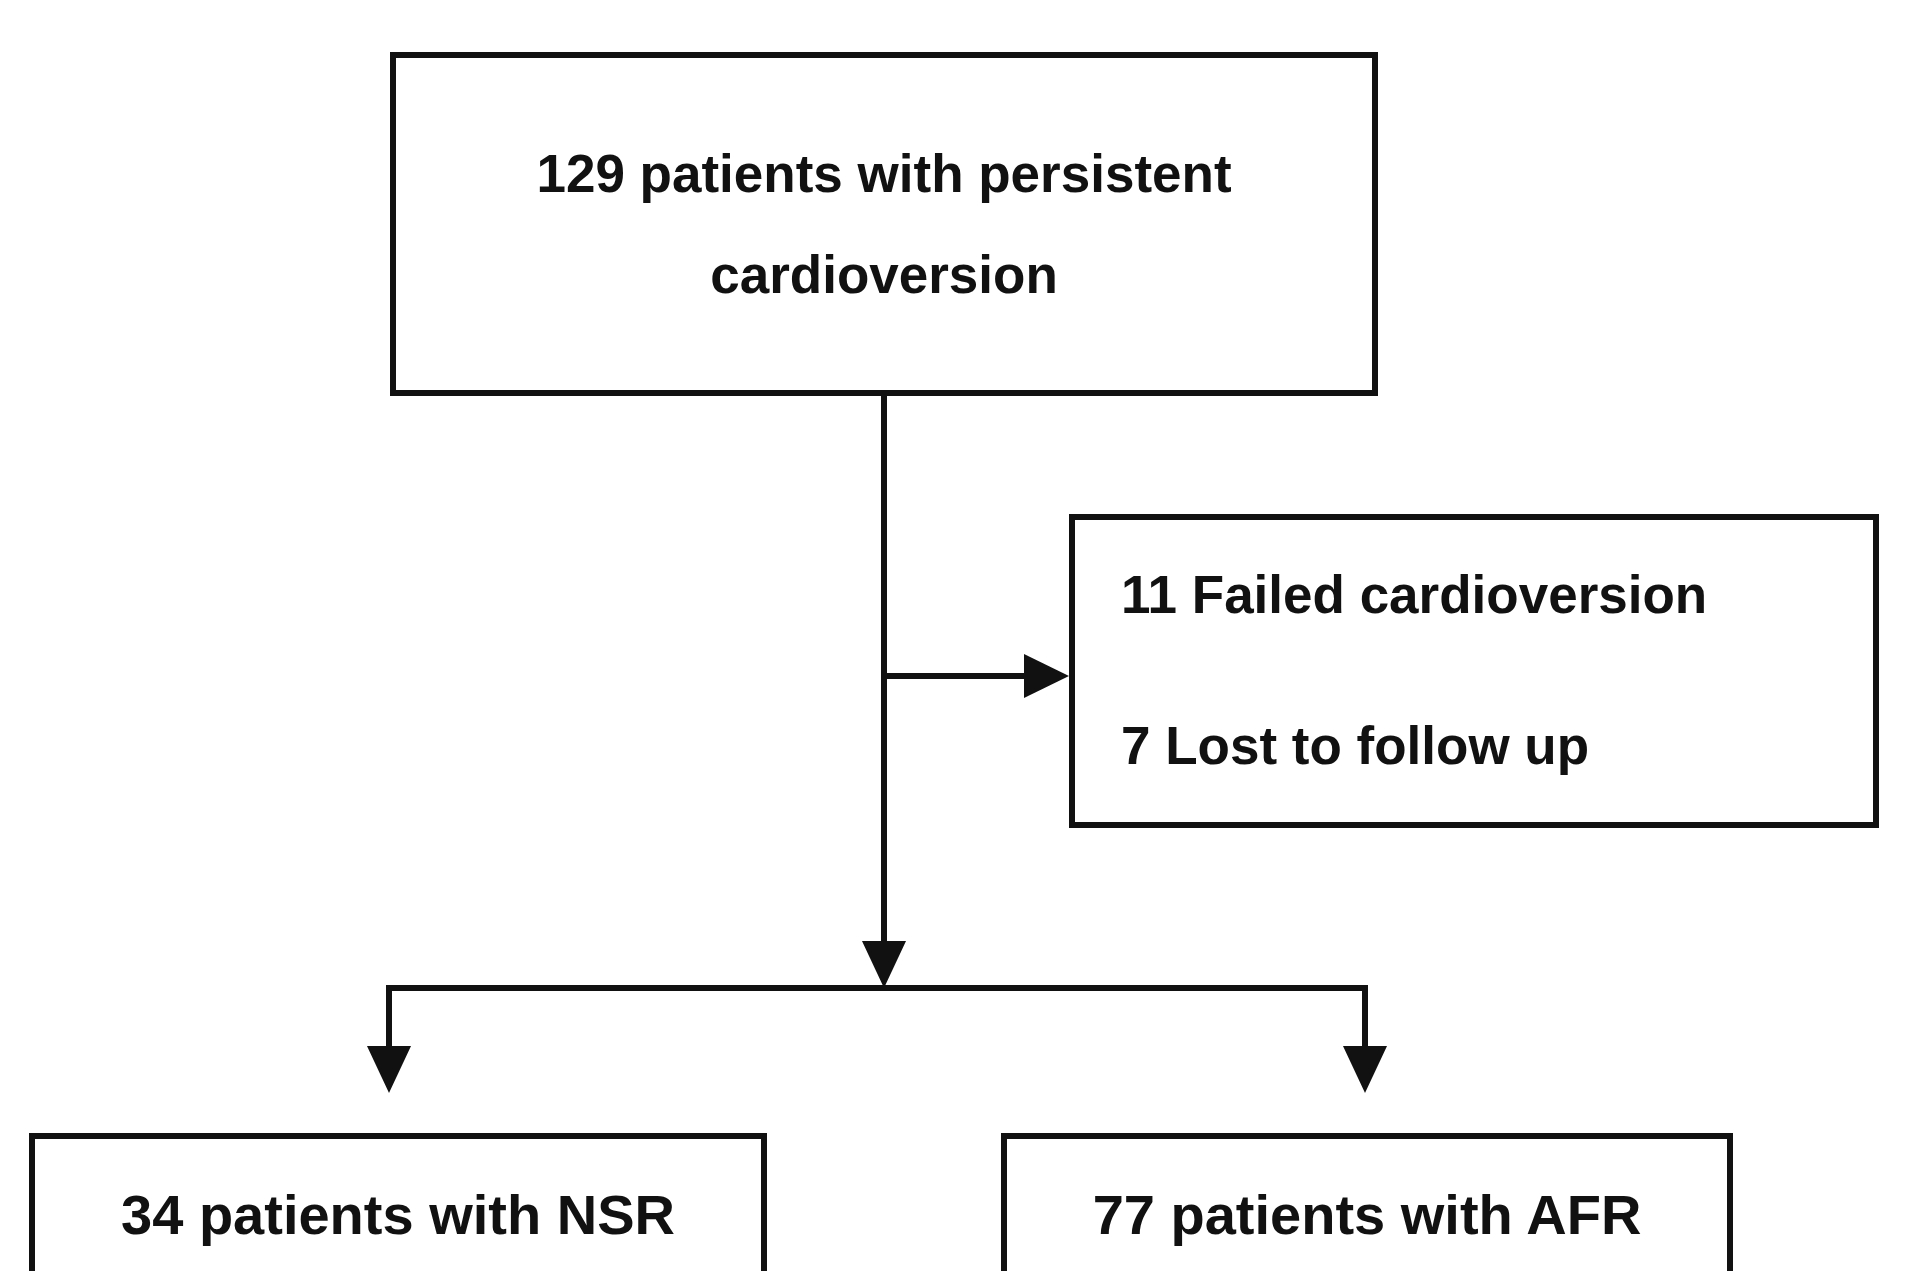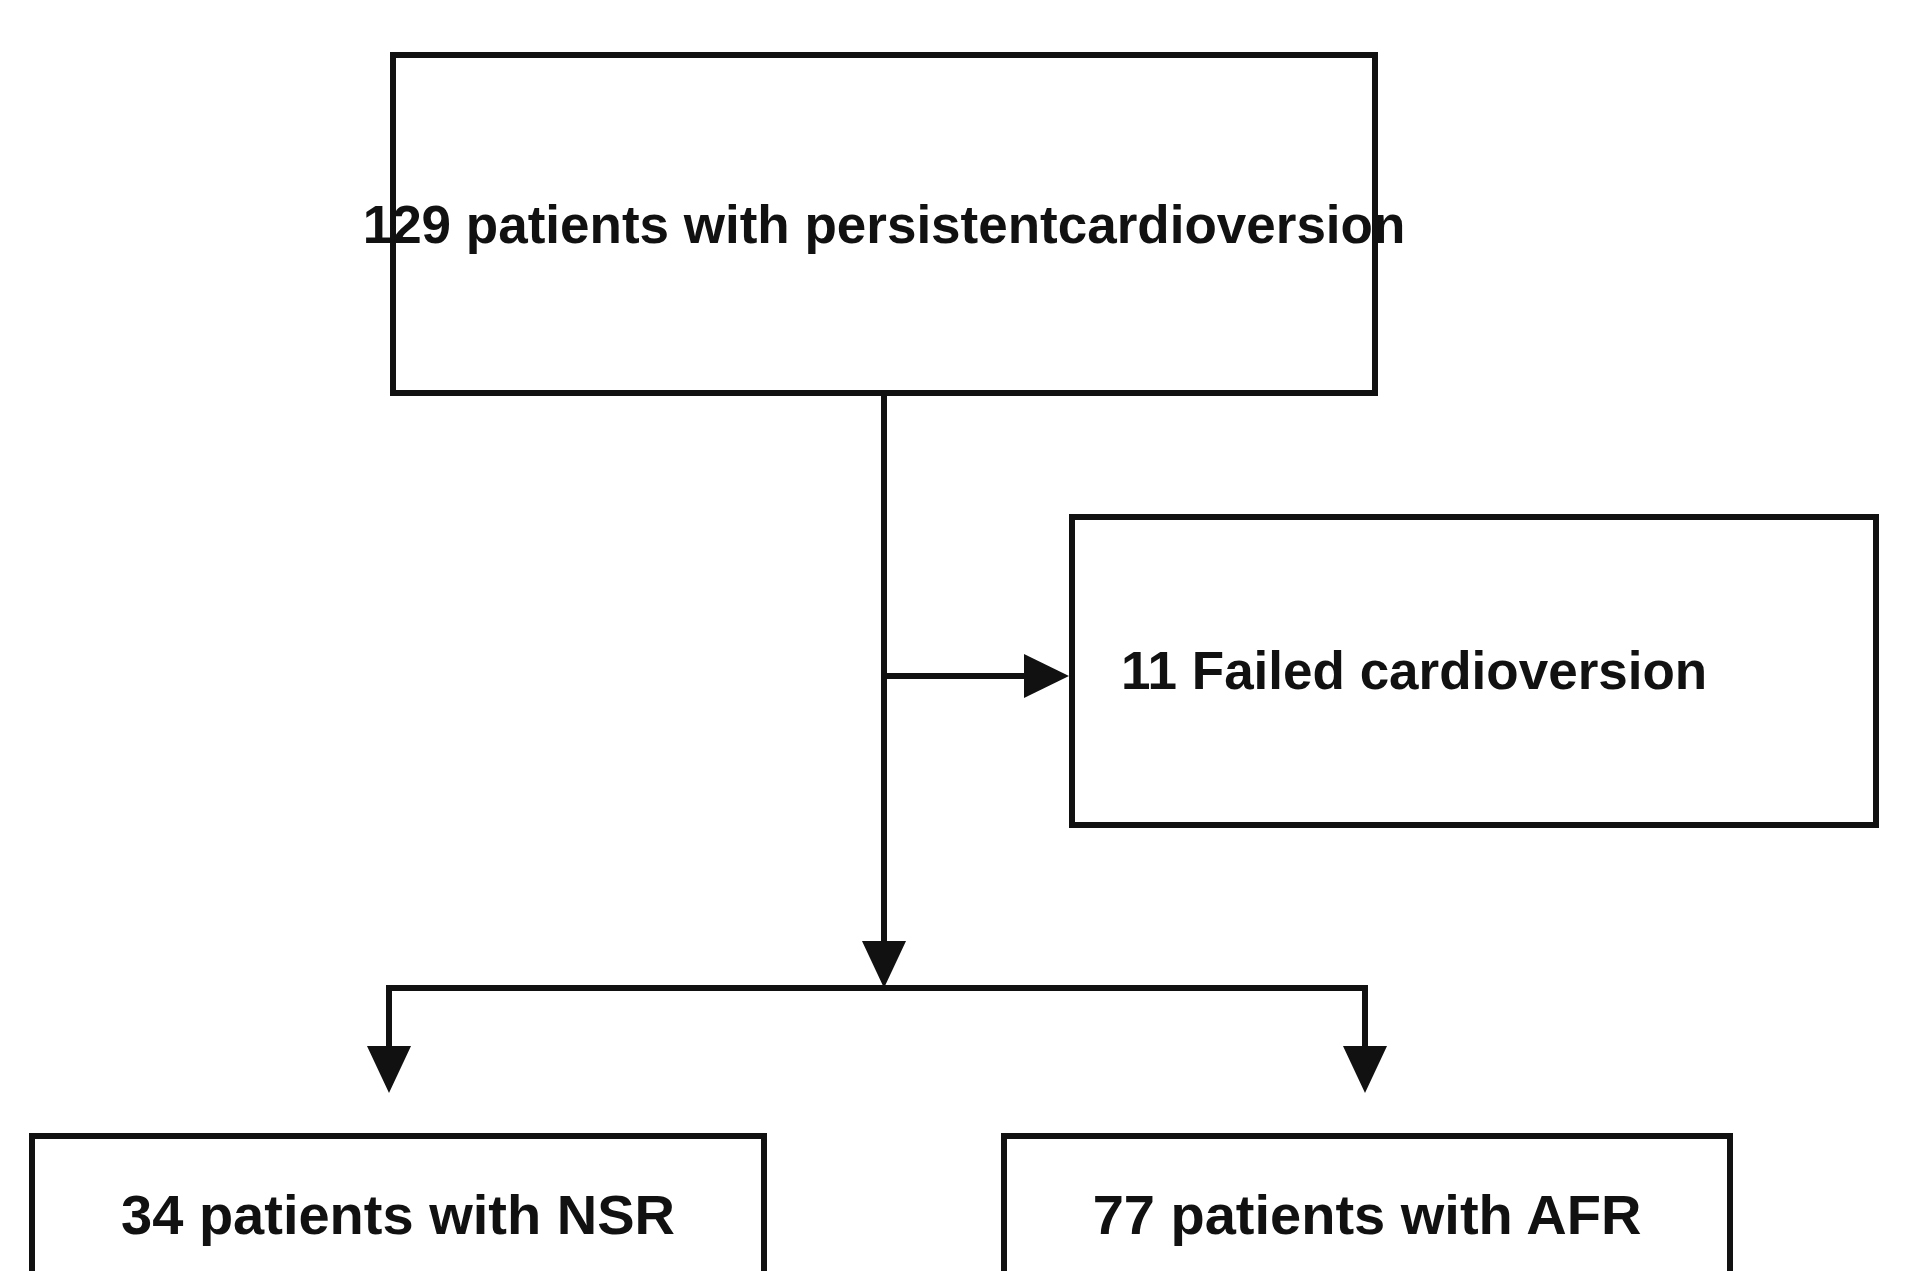--- a/index.html
+++ b/index.html
@@ -17,21 +17,21 @@
     overflow: hidden;
   }
   .node {
     position: absolute;
     box-sizing: border-box;
     border: 6px solid var(--ink, #111111);
     background: var(--bg, #ffffff);
   }
   .node-enrollment {
     left: 390px; top: 52px; width: 988px; height: 344px;
-    display: flex; flex-direction: row;
+    display: flex; flex-direction: column;
     align-items: center; justify-content: center;
     text-align: center; font-size: 53px;
   }
   .enroll-line { height: 101px; line-height: 101px; white-space: nowrap; }
   .node-exclusions {
     left: 1069px; top: 514px; width: 810px; height: 314px;
     display: flex; flex-direction: column;
     justify-content: space-around; align-items: flex-start;
     padding-left: 46px; font-size: 53px;
   }
@@ -79,20 +79,21 @@
     <div class="enroll-line">cardioversion</div>
   </div>
 
   <div class="connector conn-main-v"></div>
 
   <div class="connector conn-side-h"></div>
   <div class="arrowhead arrow-right"></div>
 
   <div class="node node-exclusions">
     <div class="excl-line">11 Failed cardioversion</div>
+    <div class="excl-line">7 Lost to follow up</div>
   </div>
 
   <div class="arrowhead arrow-down arrow-down-main"></div>
 
   <div class="connector conn-branch-h"></div>
 
   <div class="connector conn-left-v"></div>
   <div class="arrowhead arrow-down arrow-down-left"></div>
 
   <div class="connector conn-right-v"></div>

